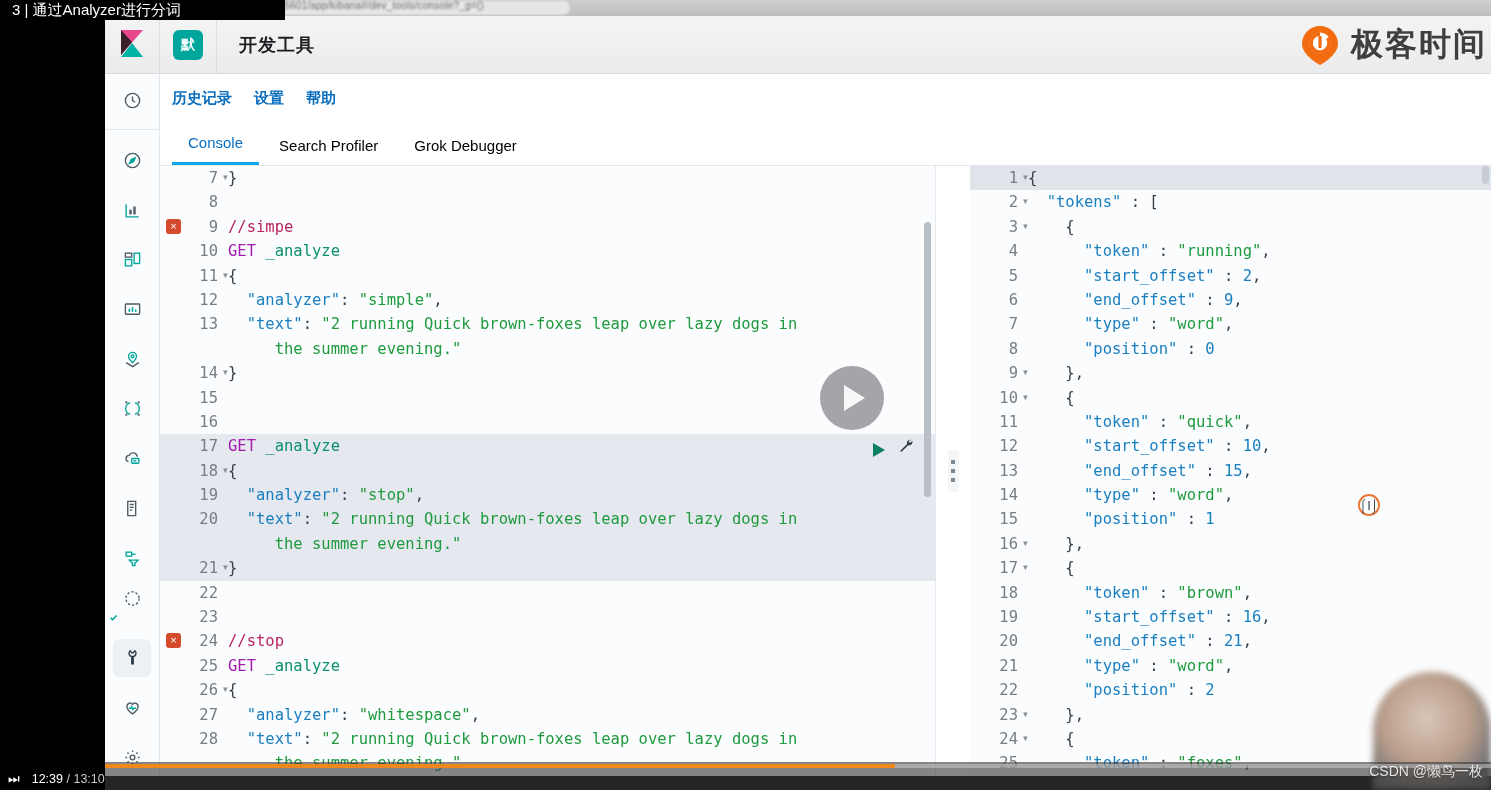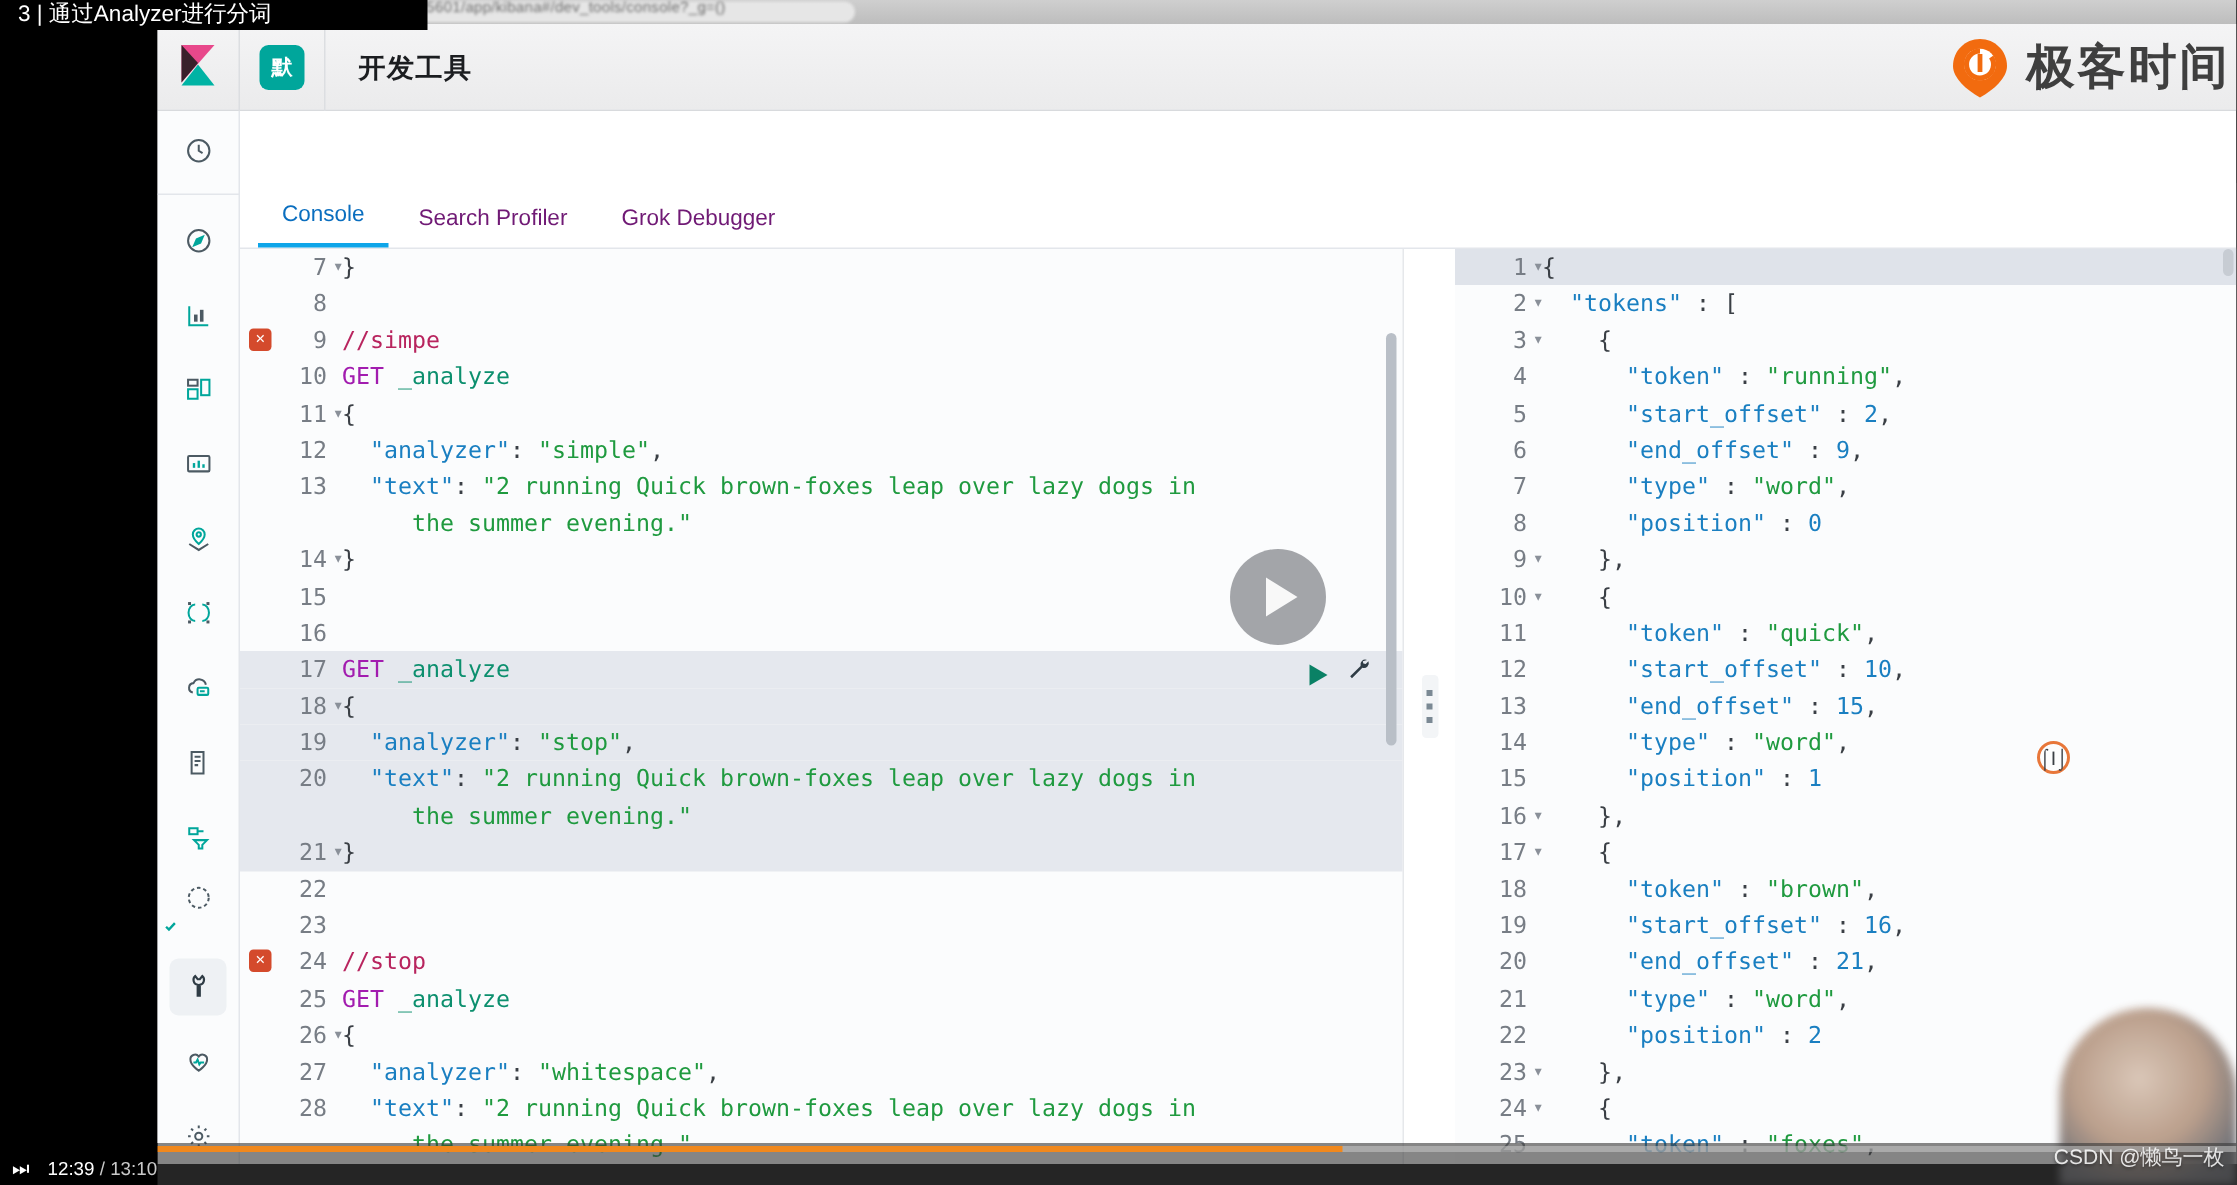--- a/index.html
+++ b/index.html
@@ -96,21 +96,21 @@
   }
   .navlink { color: #0a6ebf; font-size: 15px; font-weight: 600; }
 
   
   .tabsrow {
     position: absolute; left: 55px; top: 106px; width: 1331px; height: 44px;
     background: #ffffff; display: flex; align-items: flex-end; padding-left: 12px; gap: 4px;
     border-bottom: 1px solid #e3e6eb;
   }
   .tab {
-    padding: 0 16px 11px 16px; font-size: 15px; color: #701a75;
+    padding: 0 16px 11px 16px; font-size: 15px; color: #000000;
   }
   .tab.sel { color: #0a6ebf; font-weight: 400; border-bottom: 3px solid #0ea5e9; }
 
   
   .workspace {
     position: absolute; left: 55px; top: 150px; width: 1331px; height: 610px;
     background: #ffffff; display: flex;
   }
   .pane-left {
     position: relative; width: 776px; height: 610px; background: #fbfcfd;
@@ -415,20 +415,25 @@
       <div class="rail-item">
         <span>
           <svg width="19" height="19" viewBox="0 0 24 24" fill="none" stroke="#4c5a63" stroke-width="1.7">
             <circle cx="12" cy="12" r="3"></circle>
             <path d="M12 3v2.2M12 18.8V21M21 12h-2.2M5.2 12H3M18.4 5.6l-1.6 1.6M7.2 16.8l-1.6 1.6M18.4 18.4l-1.6-1.6M7.2 7.2L5.6 5.6"></path>
           </svg>
         </span>
       </div>
     </div>
 
+    <div class="navrow">
+      <span class="navlink">历史记录</span>
+      <span class="navlink">设置</span>
+      <span class="navlink">帮助</span>
+    </div>
 
     <div class="tabsrow">
       <span class="tab sel">Console</span>
       <span class="tab">Search Profiler</span>
       <span class="tab">Grok Debugger</span>
     </div>
 
     <div class="workspace">
       <div class="pane-left">
         <div class="code code-left" id="left-code"><div class="ln"><span class="gut">7<span class="fold">▾</span></span><span class="src"><span class="punct">}</span></span></div><div class="ln"><span class="gut">8</span><span class="src"></span></div><div class="ln"><span class="gut">9<span class="err-badge">×</span></span><span class="src"><span class="cmt">//simpe</span></span></div><div class="ln"><span class="gut">10</span><span class="src"><span class="kw">GET </span><span class="meth">_analyze</span></span></div><div class="ln"><span class="gut">11<span class="fold">▾</span></span><span class="src"><span class="punct">{</span></span></div><div class="ln"><span class="gut">12</span><span class="src"><span class="key">  "analyzer"</span><span class="punct">: </span><span class="str">"simple"</span><span class="punct">,</span></span></div><div class="ln"><span class="gut">13</span><span class="src"><span class="key">  "text"</span><span class="punct">: </span><span class="str">"2 running Quick brown-foxes leap over lazy dogs in</span></span></div><div class="ln"><span class="gut"></span><span class="src"><span class="str">     the summer evening."</span></span></div><div class="ln"><span class="gut">14<span class="fold">▾</span></span><span class="src"><span class="punct">}</span></span></div><div class="ln"><span class="gut">15</span><span class="src"></span></div><div class="ln"><span class="gut">16</span><span class="src"></span></div><div class="ln hl"><span class="gut">17</span><span class="src"><span class="kw">GET </span><span class="meth">_analyze</span></span><span class="linerun"><span class="play-tri"></span><span><svg width="17" height="17" viewBox="0 0 24 24" fill="#2f3c45">

